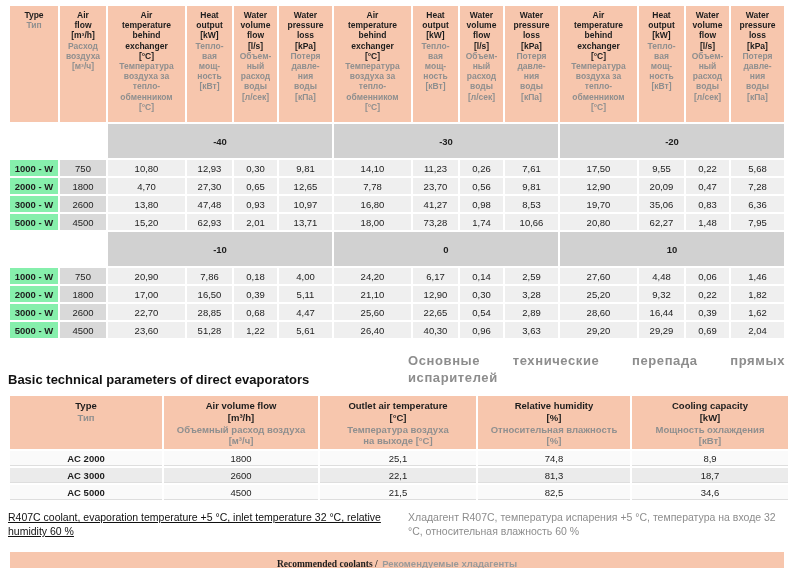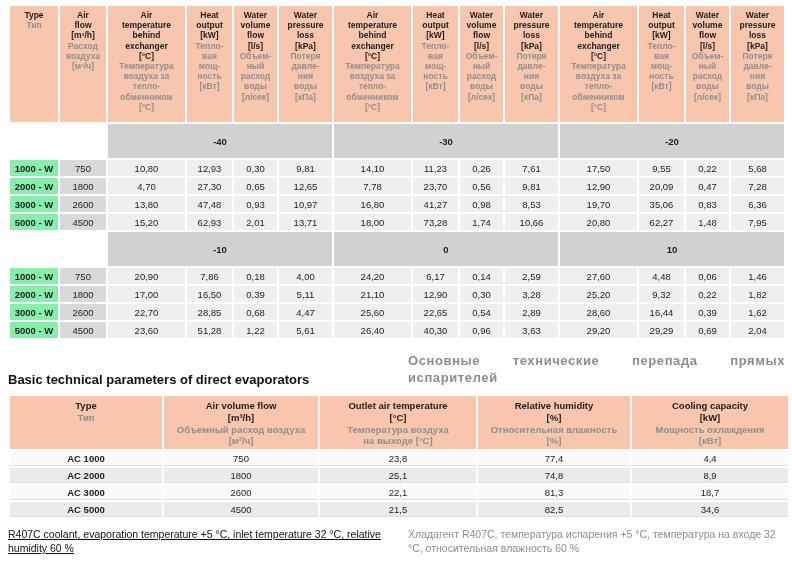--- a/index.html
+++ b/index.html
@@ -418,27 +418,20 @@
         <td>
           <span class="hen">Cooling capacity
 [kW]</span>
           <span class="hru">Мощность охлаждения
 [кВт]</span>
         </td>
       </tr>
     </tbody>
     <tbody data-rows="table2.rows">
         <tr>
-          <td class="t2type">AC 1000</td>
-          <td class="t2cell">750</td>
-          <td class="t2cell">23,8</td>
-          <td class="t2cell">77,4</td>
-          <td class="t2cell">4,4</td>
-        </tr>
-        <tr>
           <td class="t2type">AC 2000</td>
           <td class="t2cell">1800</td>
           <td class="t2cell">25,1</td>
           <td class="t2cell">74,8</td>
           <td class="t2cell">8,9</td>
         </tr>
         <tr>
           <td class="t2type">AC 3000</td>
           <td class="t2cell">2600</td>
           <td class="t2cell">22,1</td>

